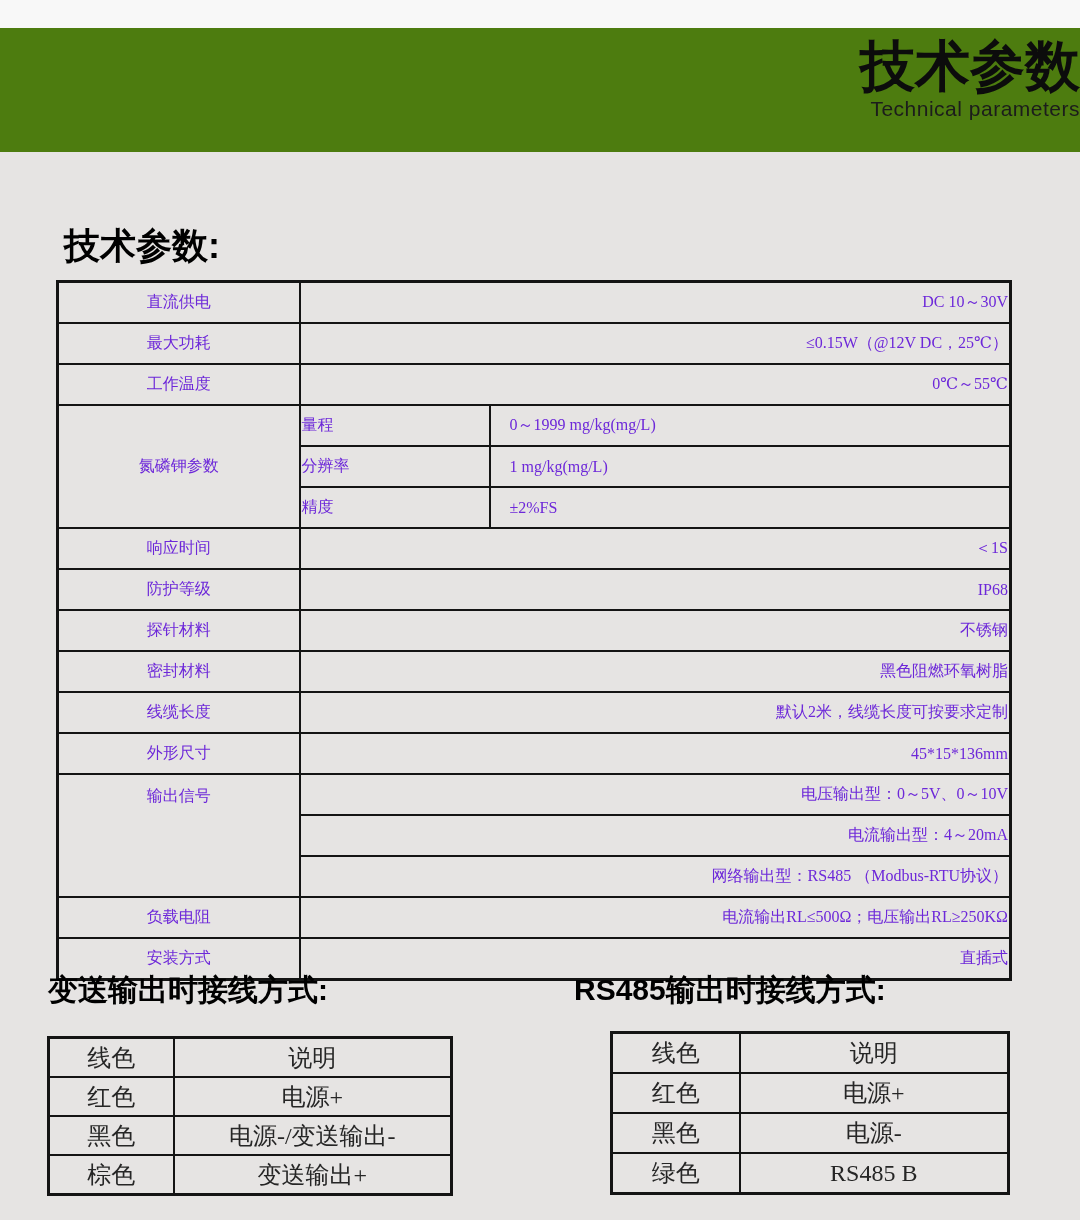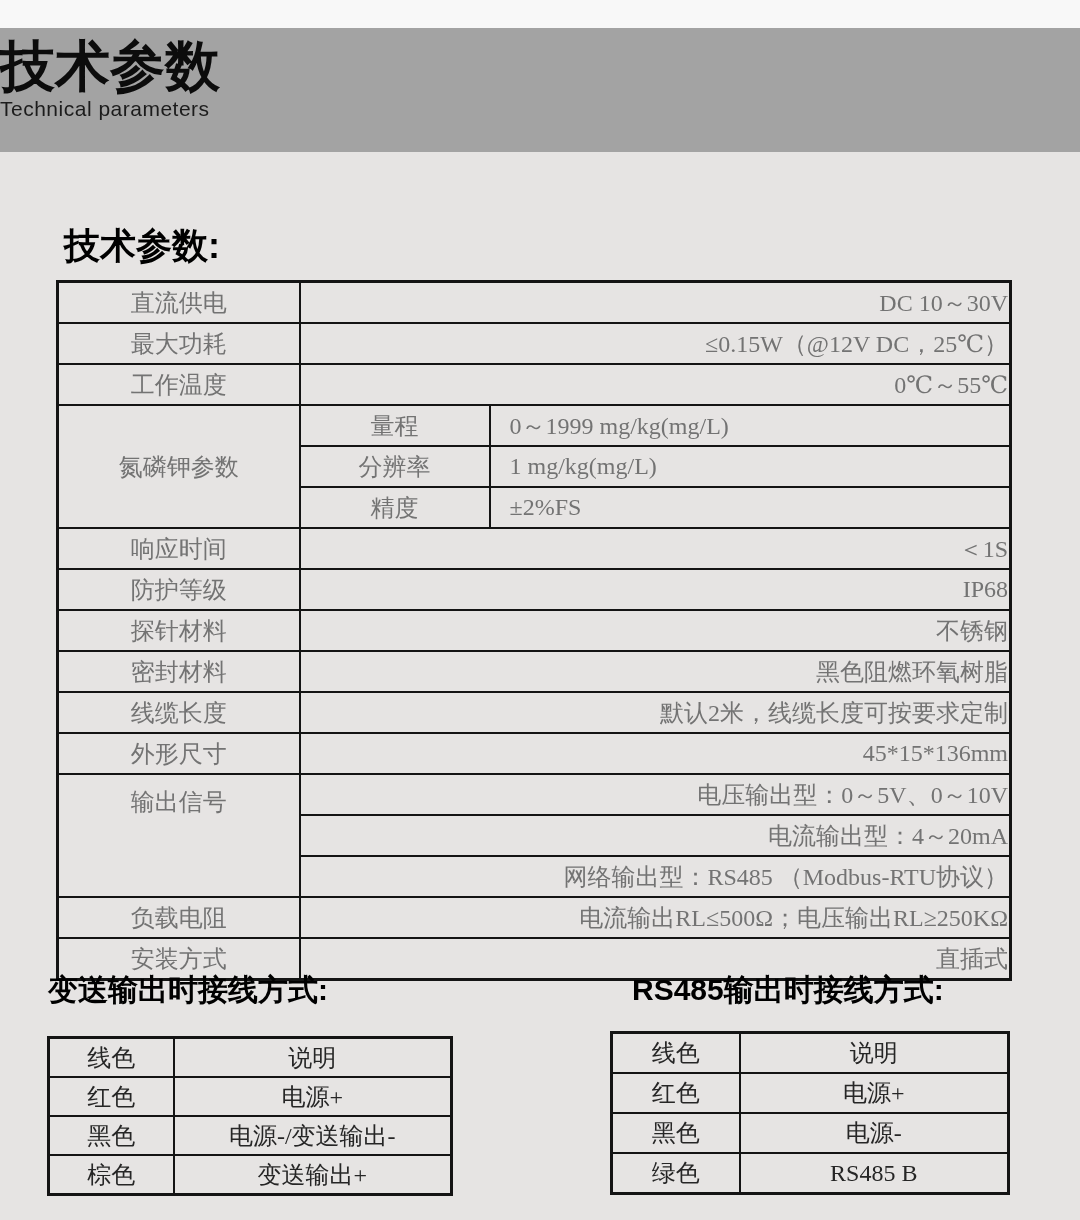--- a/index.html
+++ b/index.html
@@ -3,46 +3,46 @@
 <meta charset="utf-8">
 <style>
   html,body{margin:0;padding:0;}
   body{
     width:1080px;height:1220px;position:relative;overflow:hidden;
     background:#e6e4e3;
     font-family:"Liberation Sans","DejaVu Sans",sans-serif;
     color:#111;
   }
   .top-strip{position:absolute;left:0;top:0;width:1080px;height:28px;background:#f8f8f8;}
-  .hero-band{position:absolute;left:0;top:28px;width:1080px;height:124px;background:#a3a3a3;text-align:left;}
+  .hero-band{position:absolute;left:0;top:28px;width:1080px;height:124px;background:#4d7c0f;text-align:right;}
   .hero-title{margin:0;padding-top:8px;font-size:55px;font-weight:800;color:#0c0c0c;line-height:1.1;}
   .hero-sub{margin:0;font-size:21px;font-weight:400;color:#1c1c1c;letter-spacing:0.5px;}
 
   .section-title{position:absolute;left:64px;top:222px;font-size:36px;font-weight:700;color:#000;}
 
   table{border-collapse:collapse;table-layout:fixed;}
   td{overflow:hidden;white-space:nowrap;}
 
   
   .spec{position:absolute;left:56px;top:280px;width:956px;border:3px solid #141414;}
   .spec td{
     border:2px solid #141414;height:37px;
     font-family:"Liberation Serif","DejaVu Serif",serif;
-    font-size:24px;color:#737373;
+    font-size:16px;color:#6d28d9;
   }
   .spec td.lab{text-align:center;}
-  .spec td.sub{text-align:center;}
+  .spec td.sub{text-align:left;}
   .spec td.val{text-align:right;padding-left:58px;}
   .spec td.val2{text-align:left;padding-left:19px;}
   .spec td.top{vertical-align:top;padding-top:11px;}
 
   
   .wiring-title{position:absolute;top:970px;font-size:30px;font-weight:700;color:#000;}
   .wt-left{left:48px;}
-  .wt-right{left:632px;}
+  .wt-right{left:574px;}
 
   .wire{position:absolute;border:3px solid #141414;}
   .wire td{
     border:2px solid #141414;text-align:center;
     font-family:"Liberation Serif","DejaVu Serif",serif;
     font-size:24px;color:#262626;
   }
   .wire-left{left:47px;top:1036px;width:406px;}
   .wire-left td{height:35px;}
   .wire-right{left:610px;top:1031px;width:400px;}

